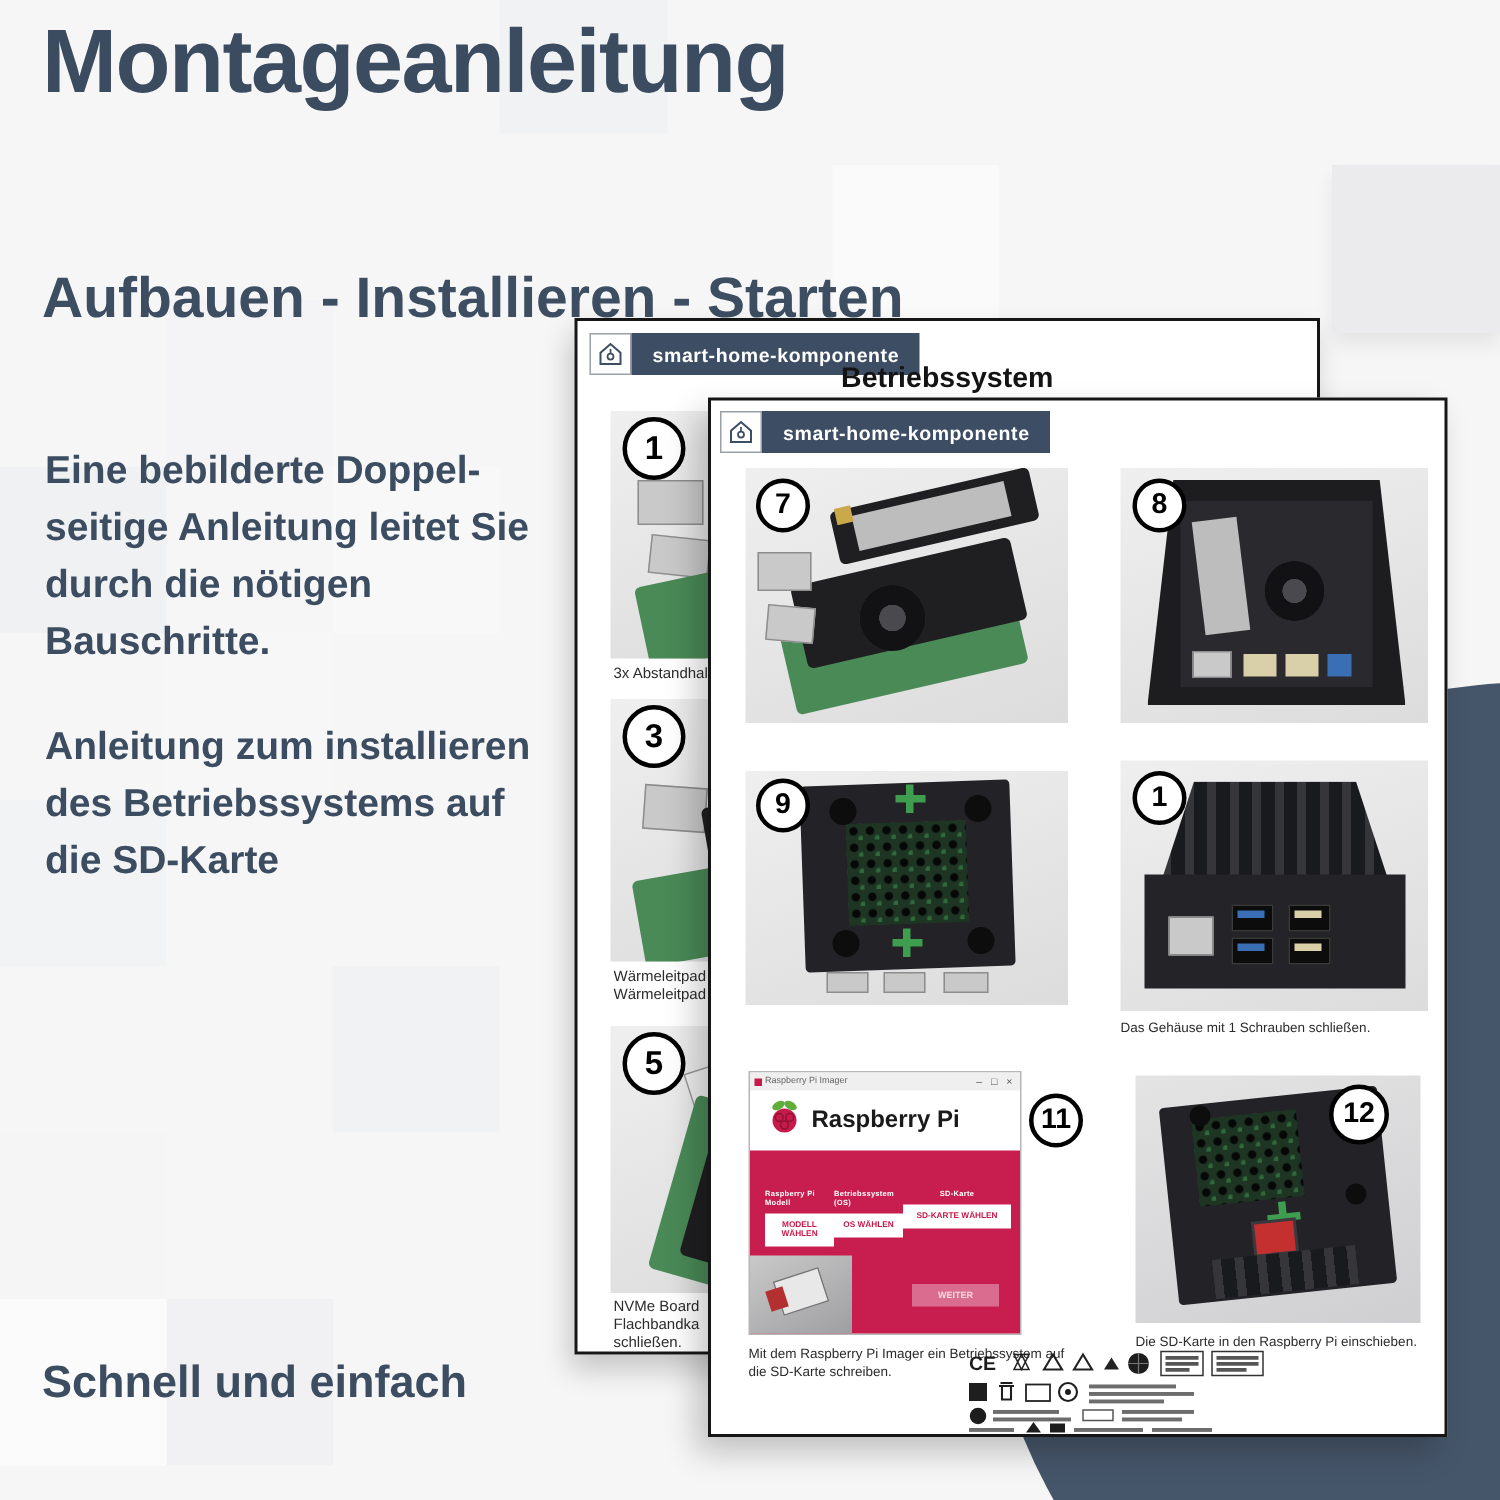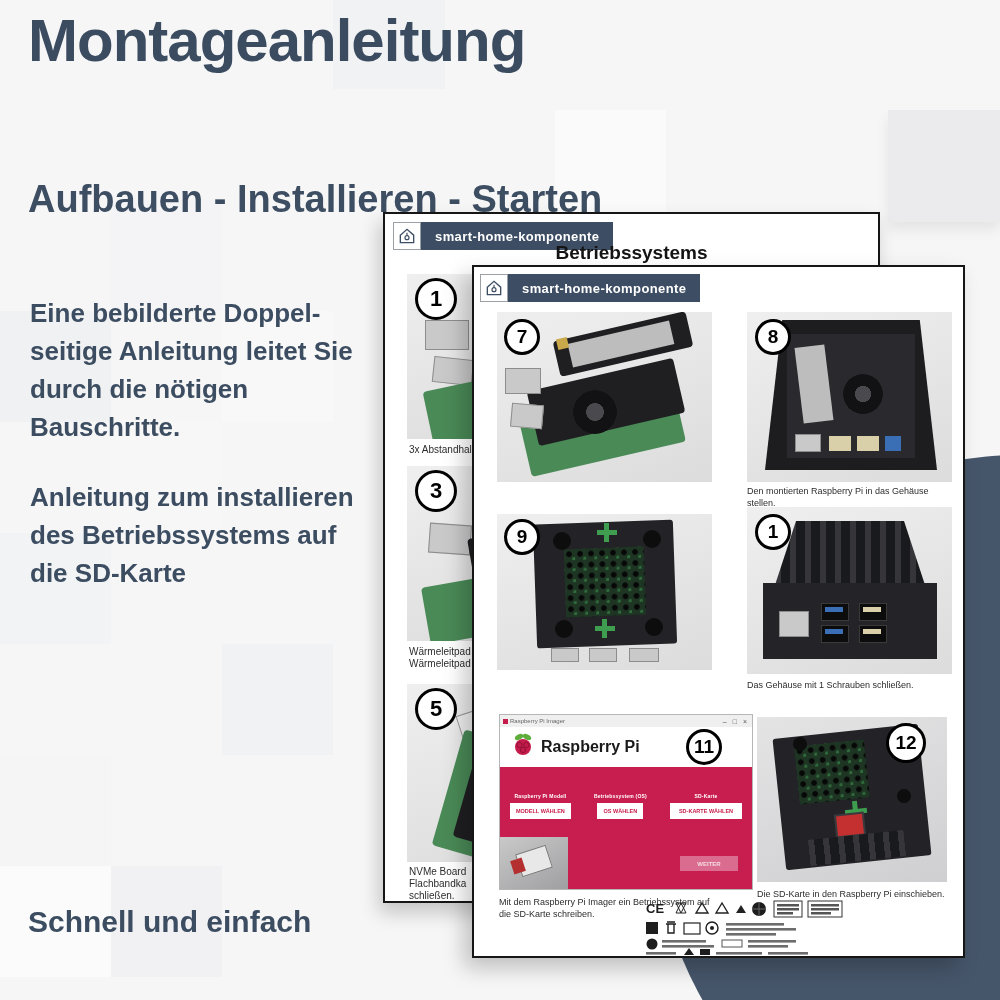--- a/index.html
+++ b/index.html
@@ -47,21 +47,21 @@
   .fan{border-radius:50%;background:radial-gradient(circle,#4a4a4e 0 28%,#121214 29% 70%,#2c2c2f 71%);}
   .label-gray{background:#bdbdbd;}
   .holes{background:#1e3524;
          background-image:radial-gradient(circle at 5px 5px,#070707 2.4px,rgba(0,0,0,0) 3.2px),
                           radial-gradient(circle at 10px 10px,#2e6a3a 1.6px,rgba(0,0,0,0) 2.4px);
          background-size:11px 11px;}
   .foot{width:18px;height:18px;border-radius:50%;background:#0d0d0d;}
   .slot-plus{background:#3e9d4e;}
   .vents{background:repeating-linear-gradient(90deg,#35353a 0 6px,#191a1d 6px 15px);}
   
-  #imager{position:absolute;left:25px;top:447px;width:254px;height:176px;background:#fff;
+  #imager{position:absolute;left:25px;top:447px;width:182px;height:176px;background:#fff;
           border:1px solid #b6b6b6;box-sizing:border-box;}
   #imager .titlebar{height:12px;background:#efefef;display:flex;align-items:center;
                     font-size:6px;color:#666;padding:0 3px;gap:2px;}
   #imager .titlebar .app-ico{width:5px;height:5px;background:#c51a4a;}
   #imager .titlebar .spacer{flex:1;}
   #imager .titlebar .ctl{font-size:7px;color:#555;padding:0 2px;cursor:default;}
   #imager .hdr{height:40px;display:flex;align-items:center;gap:7px;padding-left:12px;}
   #imager .hdr .brand-txt{font-size:16px;font-weight:bold;color:#1a1a1a;}
   #imager .body{position:absolute;left:0;right:0;top:52px;bottom:0;background:#c81e4f;}
   #imager .cols{display:flex;justify-content:space-between;padding:26px 10px 0 10px;}
@@ -111,21 +111,21 @@
     <div class="brand" style="left:8px;top:8px;">
       <span class="icon-box">
         <svg width="20" height="20" viewBox="0 0 24 24">
             <path d="M4 11 L12 4 L20 11 V20 H4 Z" fill="none" stroke="#3d4d63" stroke-width="1.6"></path>
             <circle cx="12" cy="14" r="2.4" fill="none" stroke="#3d4d63" stroke-width="1.4"></circle>
             <path d="M12 8 V11.5" stroke="#3d4d63" stroke-width="1.4"></path>
           </svg>
       </span>
       <span class="badge">smart-home-komponente</span>
     </div>
-    <div class="sheet-title" style="top:28px;">Betriebssystems</div>
+    <div class="sheet-title" style="top:28px;">Betriebssystem</div>
 
     <div class="photo" style="left:22px;top:60px;width:155px;height:165px;">
       <div class="pc silver" style="left:18px;top:46px;width:44px;height:30px;"></div>
       <div class="pc silver" style="left:26px;top:84px;width:40px;height:26px;transform:rotate(6deg);"></div>
       <div class="pc green-board" style="left:20px;top:104px;width:130px;height:56px;transform:rotate(-12deg);"></div>
       <div class="pc dark-board" style="left:70px;top:54px;width:70px;height:48px;transform:rotate(-12deg);"></div>
     </div>
     <span class="stepnum big" style="left:30px;top:64px;">1</span>
     <div class="caption bk" style="left:24px;top:230px;width:150px;">
       <div>3x Abstandhal</div>
@@ -184,21 +184,20 @@
       <div class="pc" style="left:18px;top:8px;width:172px;height:150px;background:#1d1d20;clip-path:polygon(10% 0,90% 0,100% 100%,0 100%);"></div>
       <div class="pc" style="left:40px;top:22px;width:128px;height:124px;background:#2a2a2e;"></div>
       <div class="pc label-gray" style="left:52px;top:34px;width:30px;height:76px;transform:rotate(-7deg);"></div>
       <div class="pc fan" style="left:96px;top:62px;width:40px;height:40px;"></div>
       <div class="pc silver" style="left:48px;top:122px;width:26px;height:18px;"></div>
       <div class="pc" style="left:82px;top:124px;width:22px;height:15px;background:#d9cfa8;"></div>
       <div class="pc" style="left:110px;top:124px;width:22px;height:15px;background:#d9cfa8;"></div>
       <div class="pc" style="left:138px;top:124px;width:16px;height:15px;background:#3a6fb5;"></div>
     </div>
     <span class="stepnum med" style="left:281px;top:52px;">8</span>
-    <div class="caption" style="left:273px;top:219px;width:205px;">Den montierten Raspberry Pi in das Gehäuse stellen.</div>
 
     <div class="photo" style="left:23px;top:247px;width:215px;height:156px;">
       <div class="pc" style="left:38px;top:8px;width:140px;height:124px;background:#232327;transform:rotate(-2deg);border-radius:3px;"></div>
       <div class="pc holes" style="left:68px;top:34px;width:80px;height:68px;transform:rotate(-2deg);"></div>
       <div class="pc foot" style="left:56px;top:18px;"></div>
       <div class="pc foot" style="left:146px;top:16px;"></div>
       <div class="pc foot" style="left:58px;top:106px;"></div>
       <div class="pc foot" style="left:148px;top:104px;"></div>
       <div class="pc slot-plus" style="left:100px;top:16px;width:20px;height:5px;"></div>
       <div class="pc slot-plus" style="left:107px;top:9px;width:5px;height:19px;"></div>

